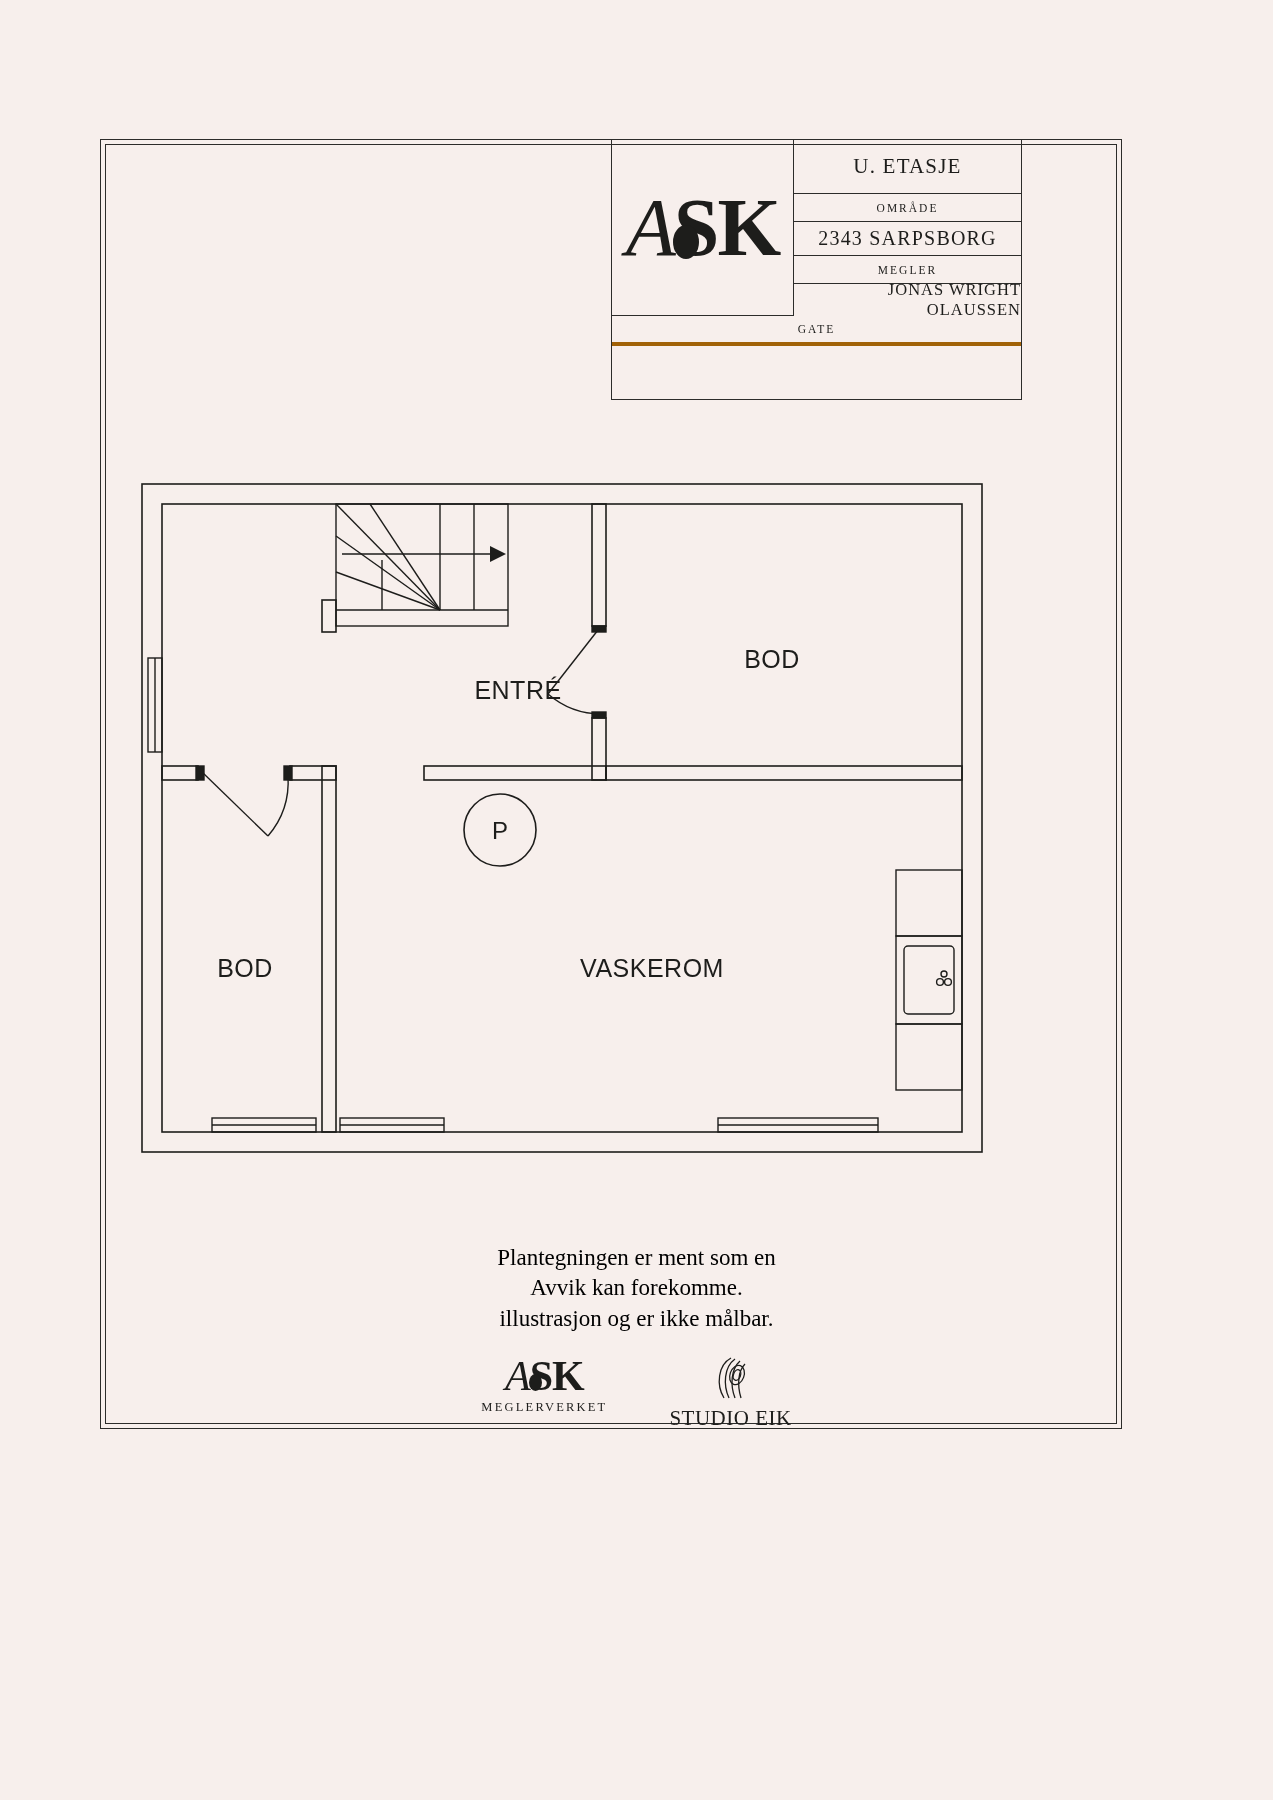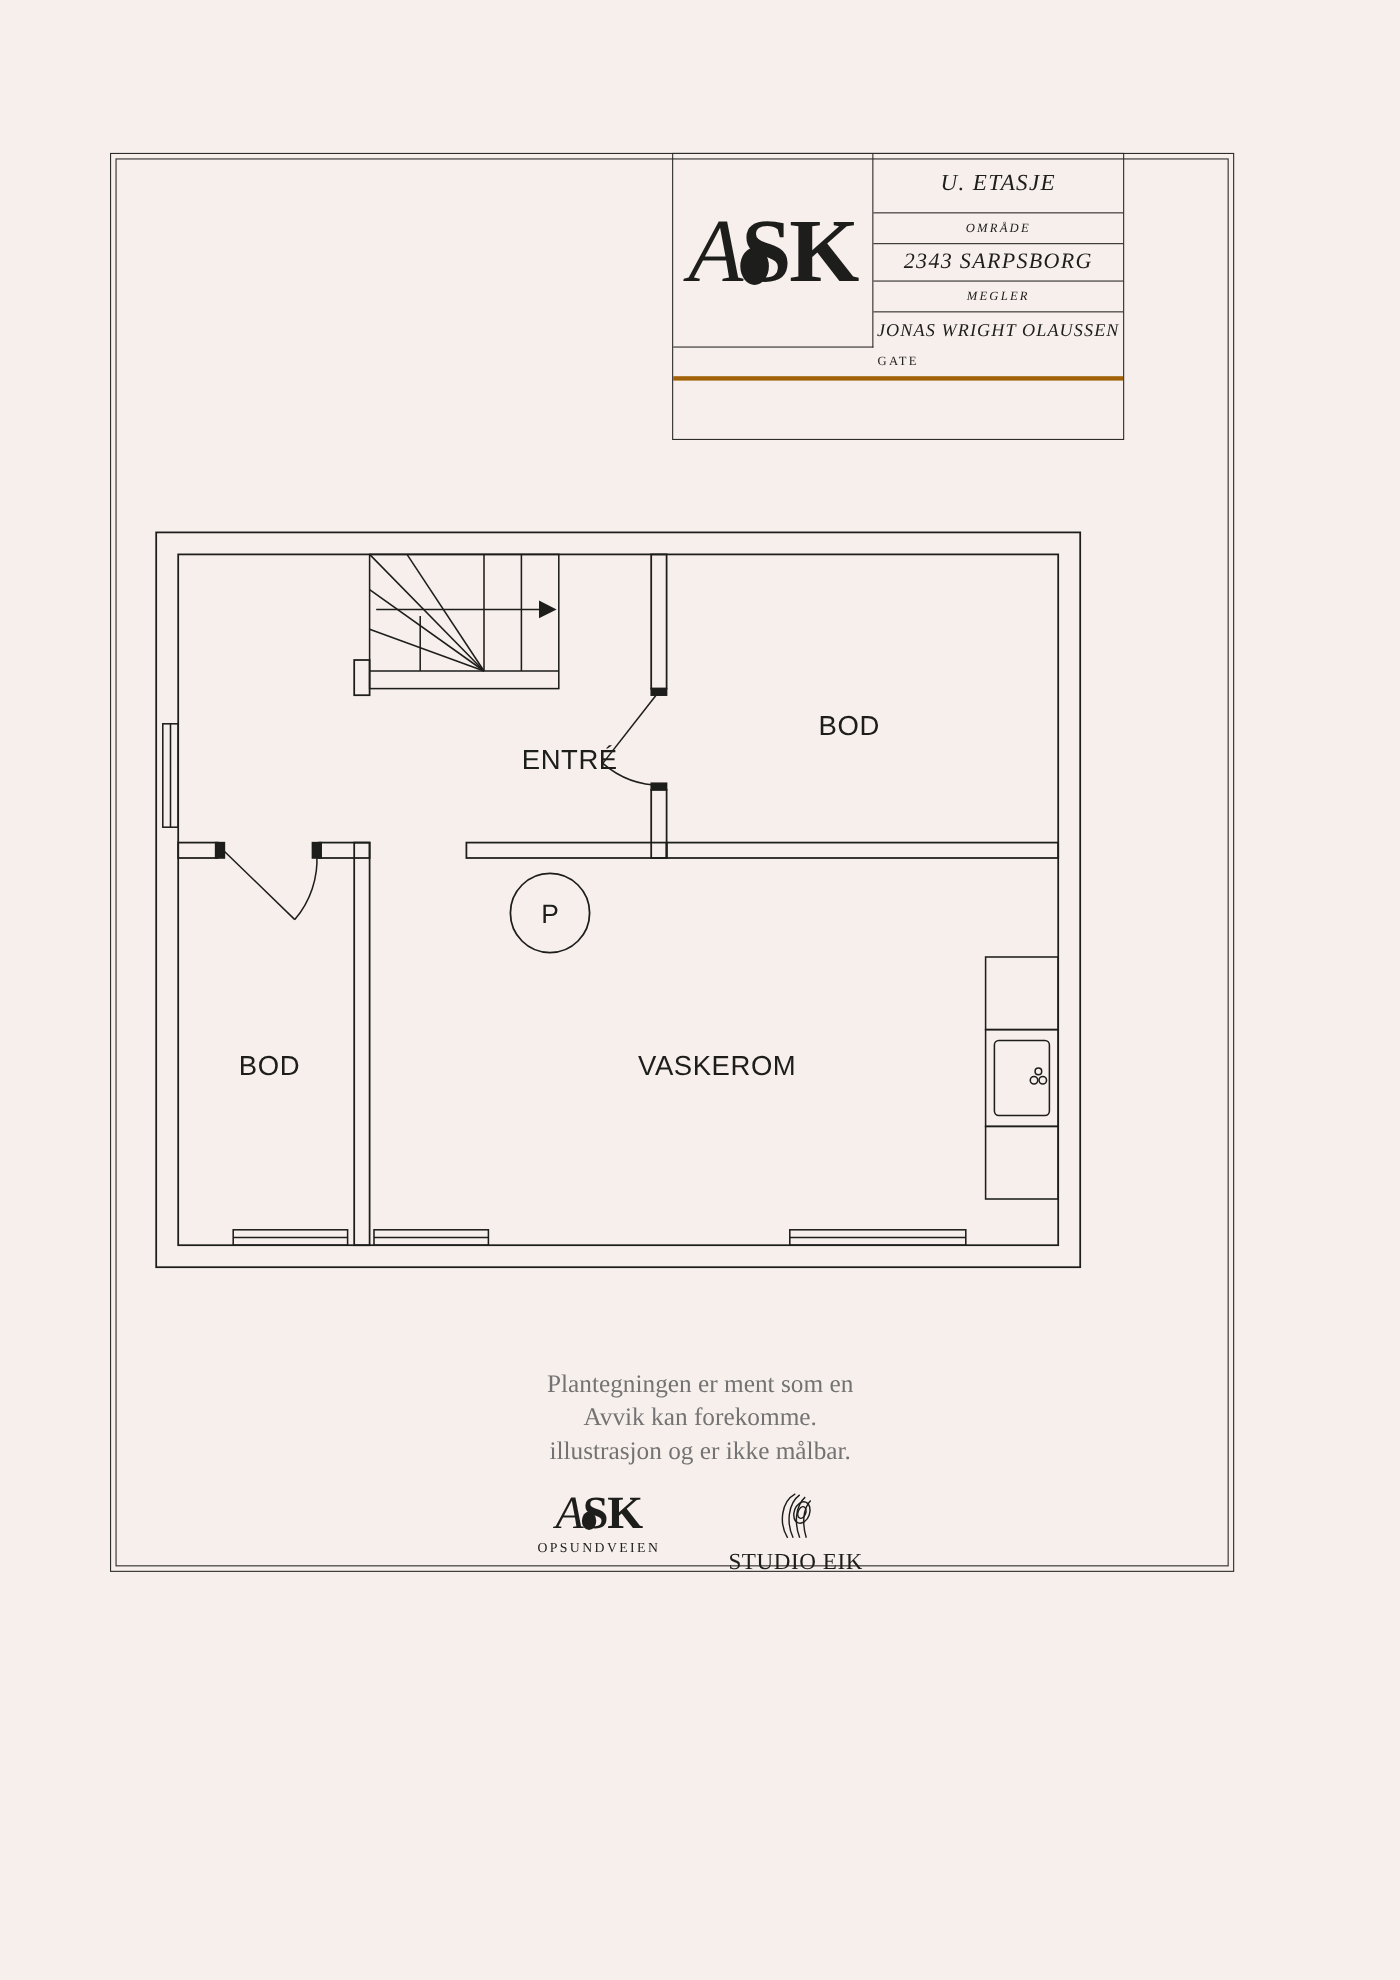--- a/index.html
+++ b/index.html
@@ -65,22 +65,21 @@
     top: 0;
     right: 0;
     height: 176px;
   }
   .tb-row {
     box-sizing: border-box;
     border-bottom: 1px solid #2c2c2a;
     display: flex;
     align-items: center;
     justify-content: center;
-    text-align: left;
-    font-style: italic;
+    text-align: right;
   }
   .tb-row.floor {
     height: 54px;
     font-size: 21px;
     letter-spacing: 1.2px;
   }
   .tb-row.lbl {
     height: 28px;
     font-size: 11.5px;
     letter-spacing: 2px;
@@ -156,21 +155,21 @@
 
   
   .disclaimer {
     position: absolute;
     left: 0;
     right: 0;
     top: 1243px;
     text-align: center;
     font-size: 23px;
     line-height: 1.32;
-    color: #737373;
+    color: #000000;
   }
   .footer-logos {
     position: absolute;
     left: 0;
     right: 0;
     top: 1355px;
     display: flex;
     align-items: flex-start;
     justify-content: center;
     gap: 62px;
@@ -350,21 +349,21 @@
   <div>Avvik kan forekomme.</div>
   <div>illustrasjon og er ikke målbar.</div>
 </div>
 
 <div class="footer-logos">
   <div class="logo-ask">
     <div class="mark">
       <span class="a">A</span><span>S</span><span>K</span>
       <span class="dot"></span>
     </div>
-    <div class="sub">OPSUNDVEIEN</div>
+    <div class="sub">MEGLERVERKET</div>
   </div>
 
   <div class="logo-eik">
     <div class="glyph">
       <svg width="54" height="46" viewBox="0 0 54 46" xmlns="http://www.w3.org/2000/svg">
         <g fill="none" stroke="#1d1d1b" stroke-width="1.3">
           <path d="M27 3 C 14 10, 12 30, 20 43"></path>
           <path d="M31 4 C 20 12, 19 30, 25 43"></path>
           <path d="M36 6 C 27 14, 26 30, 31 43"></path>
           <path d="M41 9 C 34 16, 33 30, 37 43"></path>

